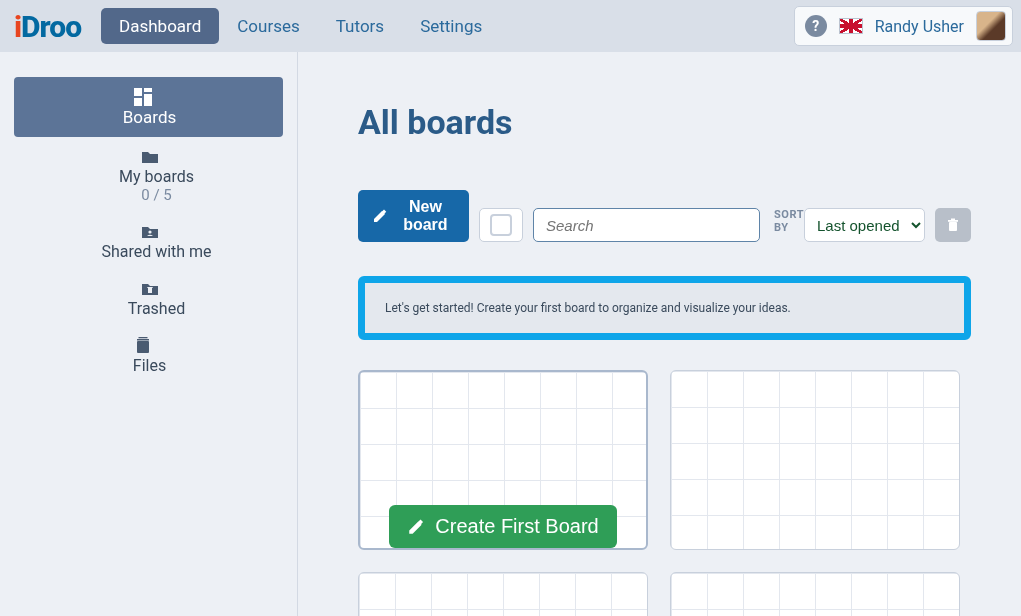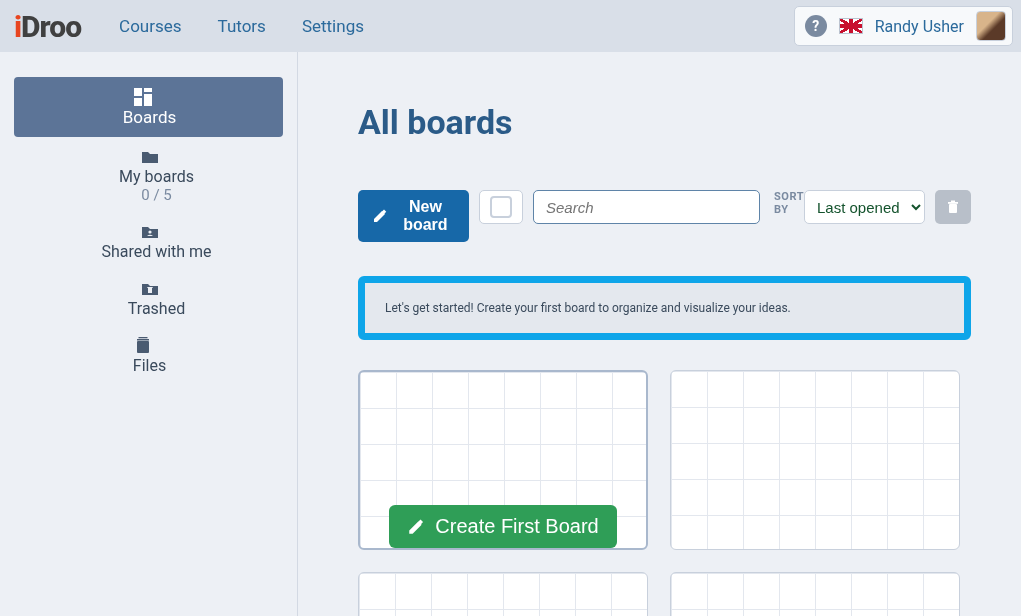--- a/index.html
+++ b/index.html
@@ -20,21 +20,21 @@
       align-items: center;
       padding: 0 8px;
     }
     .logo {
       font-size: 30px;
       font-weight: 800;
       letter-spacing: -1px;
       padding: 0 10px 0 6px;
     }
     .logo .i { color: #e84520; font-style: normal; }
-    .logo .droo { color: #404040; }
+    .logo .droo { color: #0369a1; }
     .nav-tabs { display: flex; align-items: center; gap: 0; margin-left: 10px; }
     .nav-tab {
       padding: 8px 18px;
       font-size: 17px;
       color: #2b6a9c;
       cursor: pointer;
       border-radius: 5px;
     }
     .nav-tab.active {
       background: #52688a;
@@ -122,21 +122,21 @@
     }
     .page-title {
       font-size: 34px;
       font-weight: 700;
       color: #2b5b88;
     }
 
     .toolbar {
       margin-top: 48px;
       display: flex;
-      align-items: flex-start;
+      align-items: flex-end;
       gap: 10px;
     }
     .btn-primary {
       background: #1768a8;
       color: #fff;
       border: none;
       border-radius: 5px;
       font-size: 16px;
       font-weight: 700;
       padding: 8px 14px;
@@ -220,20 +220,21 @@
     svg { display:block; }
   </style>
 </head>
 <body>
 
 <div class="topbar">
   <div class="logo">
     <span class="i">i</span><span class="droo">Droo</span>
   </div>
   <div class="nav-tabs">
+    <div class="nav-tab active">Dashboard</div>
     <div class="nav-tab">Courses</div>
     <div class="nav-tab">Tutors</div>
     <div class="nav-tab">Settings</div>
   </div>
   <div class="topbar-spacer"></div>
   <div class="user-box">
     <div class="help-circle">?</div>
     <div class="flag"></div>
     <div class="user-name">Randy Usher</div>
     <div class="avatar"></div>

